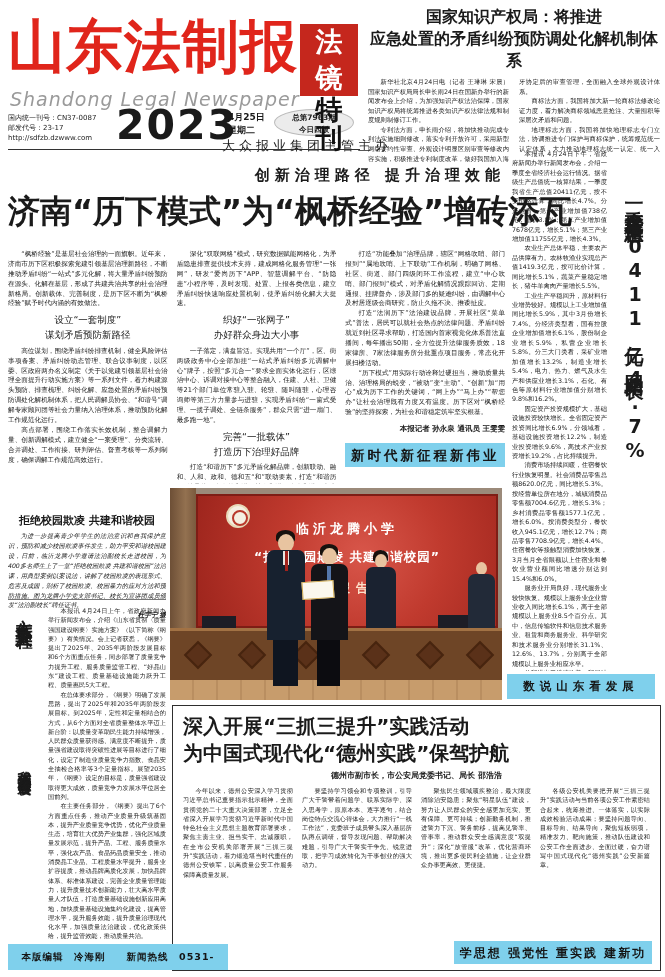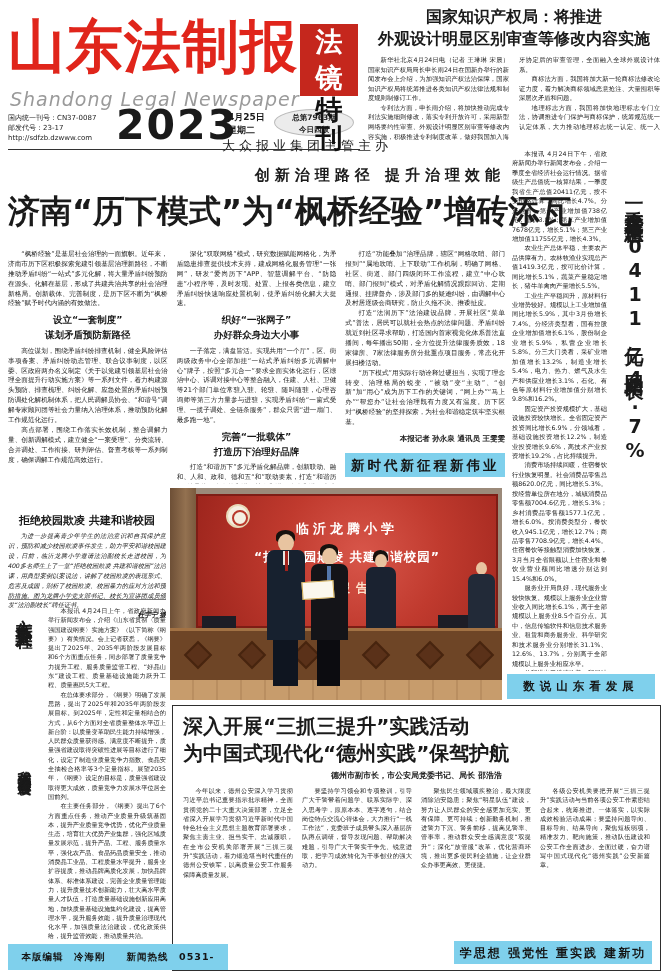--- a/index.html
+++ b/index.html
@@ -29,21 +29,21 @@
   .kip-text{margin-top:5px;height:92px;overflow:hidden;column-count:2;column-gap:10px;
             font-size:6.3px;line-height:1.52;text-align:justify;}
   p{margin:0;text-indent:2em;}
   
   .kicker{position:absolute;left:8px;top:166px;width:497px;text-align:right;font-size:15px;
           font-weight:700;letter-spacing:5px;}
   .headline{position:absolute;left:8px;top:190px;width:497px;text-align:center;font-size:32px;
             font-weight:900;white-space:nowrap;}
   .lead-cols{position:absolute;left:8px;top:250px;width:497px;height:234px;display:flex;gap:9px;}
   .lead-col{flex:1;font-size:6.6px;line-height:1.5;text-align:justify;overflow:hidden;}
-  .sub{text-align:center;font-weight:bold;font-size:9.5px;line-height:1.55;margin:4px 0;text-indent:0;}
+  .sub{text-align:center;font-weight:normal;font-size:9.5px;line-height:1.55;margin:4px 0;text-indent:0;}
   .byline{text-align:right;font-size:7.5px;font-weight:bold;margin-top:5px;text-indent:0;}
   .badge{background:#7fd0ec;color:#151515;font-weight:900;text-align:center;}
   .badge-lead{margin-top:9px;height:24px;line-height:24px;font-size:13.5px;letter-spacing:3px;}
   
   .sidebar{position:absolute;left:512px;top:149px;width:148px;height:522px;}
   .sb-text{position:absolute;left:0;top:0;width:95px;height:522px;overflow:hidden;
            font-size:6.3px;line-height:1.5;text-align:justify;}
   .vert{writing-mode:vertical-rl;text-orientation:upright;}
   .sb-vhead{position:absolute;right:2px;top:44px;height:476px;font-size:19px;font-weight:900;
             letter-spacing:2px;line-height:46px;}
@@ -128,21 +128,21 @@
 
   <div class="stamp">
     <div class="stamp-red">法</div>
     <div class="stamp-red">镜</div>
     <div class="stamp-black">特</div>
     <div class="stamp-black">刊</div>
   </div>
 
   <div class="kip">
     <h2>国家知识产权局：将推进</h2>
-    <h2>外观设计明显区别审查等修改内容实施</h2>
+    <h2>应急处置的矛盾纠纷预防调处化解机制体系</h2>
     <div class="kip-text">
       <p>新华社北京4月24日电（记者 王琳琳 宋晨）国家知识产权局局长申长雨24日在国新办举行的新闻发布会上介绍，为加强知识产权法治保障，国家知识产权局将统筹推进各类知识产权法律法规和制度规则制修订工作。</p>
       <p>专利法方面，申长雨介绍，将加快推动完成专利法实施细则修改，落实专利开放许可，采用新型网络要约性审查、外观设计明显区别审查等修改内容实施，积极推进专利制度改革，做好我国加入海牙协定后的审查管理，全面融入全球外观设计体系。</p>
       <p>商标法方面，我国将加大新一轮商标法修改论证力度，着力解决商标领域恶意抢注、大量囤积等深层次矛盾和问题。</p>
       <p>地理标志方面，我国将加快地理标志专门立法，协调推进专门保护与商标保护，统筹规范统一认定体系，大力推动地理标志统一认定、统一入口、统一渠道，更好发挥地理标志在促进特色产业发展、乡村振兴和文化传承等方面重要作用。</p>
 
     </div>
   </div>
 
   <div class="kicker">创新治理路径  提升治理效能</div>
@@ -166,21 +166,21 @@
       <p>一子落定，满盘皆活。实现共用“一个厅”，区、街两级政务中心全部加挂“一站式矛盾纠纷多元调解中心”牌子，按照“多元合一”要求全面实体化运行，区综治中心、诉调对接中心等整合融入，住建、人社、卫健等21个部门单位常驻入驻、轮驻、随叫随驻，心理咨询师等第三方力量参与进驻，实现矛盾纠纷“一窗式受理、一揽子调处、全链条服务”，群众只需“进一扇门、最多跑一地”。</p>
       <div class="sub">
         <div>完善“一批载体”</div>
         <div>打造历下治理好品牌</div>
       </div>
       <p>打造“和谐历下”多元矛盾化解品牌，创新联动、融和、人和、政和、德和五“和”联动要素，打造“和谐历下”总品牌，在自然和谐、社会和谐、个人和谐、家庭和谐、数字和谐上持续发力，使“和谐历下”品牌成为一张崭新名片，形成“一根主线牵、各自放光彩”。</p>
     </div>
     <div class="lead-col">
       <p>打造“功能叠加”治理品牌，辖区“网格吹哨、部门报到”“属地吹哨、上下联动”工作机制，明确了网格、社区、街道、部门四级闭环工作流程，建立“中心吹哨、部门报到”模式，对矛盾化解情况跟踪回访、定期通报、挂牌督办，涉及部门多的疑难纠纷，由调解中心及村居逐级会商研究，防止久拖不决、推诿扯皮。</p>
       <p>打造“法润历下”法治建设品牌，开展社区“菜单式”普法，居民可以就社会热点的法律问题、矛盾纠纷就近到社区寻求帮助，打造国内首家视觉化体系普法直播间，每年播出50期，全方位提升法律服务质效，18家律所、7家法律服务所分批重点项目服务，常态化开展扫楼活动。</p>
-      <p>“历下模式”用实际行动诠释过硬担当，实现了理念转变、治理格局的蜕变，“被动”变“主动”、“创新”加“用心”成为历下工作的关键词，“网上办”“马上办”“帮您办”让社会治理既有力度又有温度。历下区对“枫桥经验”的坚持探索，为社会和谐稳定筑牢坚实根基。</p>
+      <p>“历下模式”用实际行动诠释过硬担当，推动质量共治、治理格局的蜕变，“被动”变“主动”、“创新”加“用心”成为历下工作的关键词，“网上办”“马上办”“帮您办”让社会治理既有力度又有温度。历下区对“枫桥经验”的坚持探索，为社会和谐稳定筑牢坚实根基。</p>
       <div class="byline">本报记者 孙永泉 通讯员 王雯雯</div>
       <div class="badge badge-lead">新时代新征程新伟业</div>
     </div>
   </div>
 
   <div class="sidebar">
     <div class="sb-text">
       <p>本报讯 4月24日下午，省政府新闻办举行新闻发布会，介绍一季度全省经济社会运行情况。据省级生产总值统一核算结果，一季度我省生产总值20411亿元，按不变价格计算，同比增长4.7%。分产业看，第一产业增加值738亿元，增长3.8%；第二产业增加值7678亿元，增长5.1%；第三产业增加值11755亿元，增长4.3%。</p>
       <p>农业生产总体平稳，主要农产品供障有力。农林牧渔业实现总产值1419.3亿元，按可比价计算，同比增长5.1%，蔬菜产量稳定增长，猪牛羊禽肉产量增长5.5%。</p>
       <p>工业生产平稳回升，原材料行业增势较好。规模以上工业增加值同比增长5.9%，其中3月份增长7.4%。分经济类型看，国有控股企业增加值增长6.1%，股份制企业增长5.9%，私营企业增长5.8%。分三大门类看，采矿业增加值增长13.2%，制造业增长5.4%，电力、热力、燃气及水生产和供应业增长3.1%，石化、有色等原材料行业增加值分别增长9.8%和16.2%。</p>

